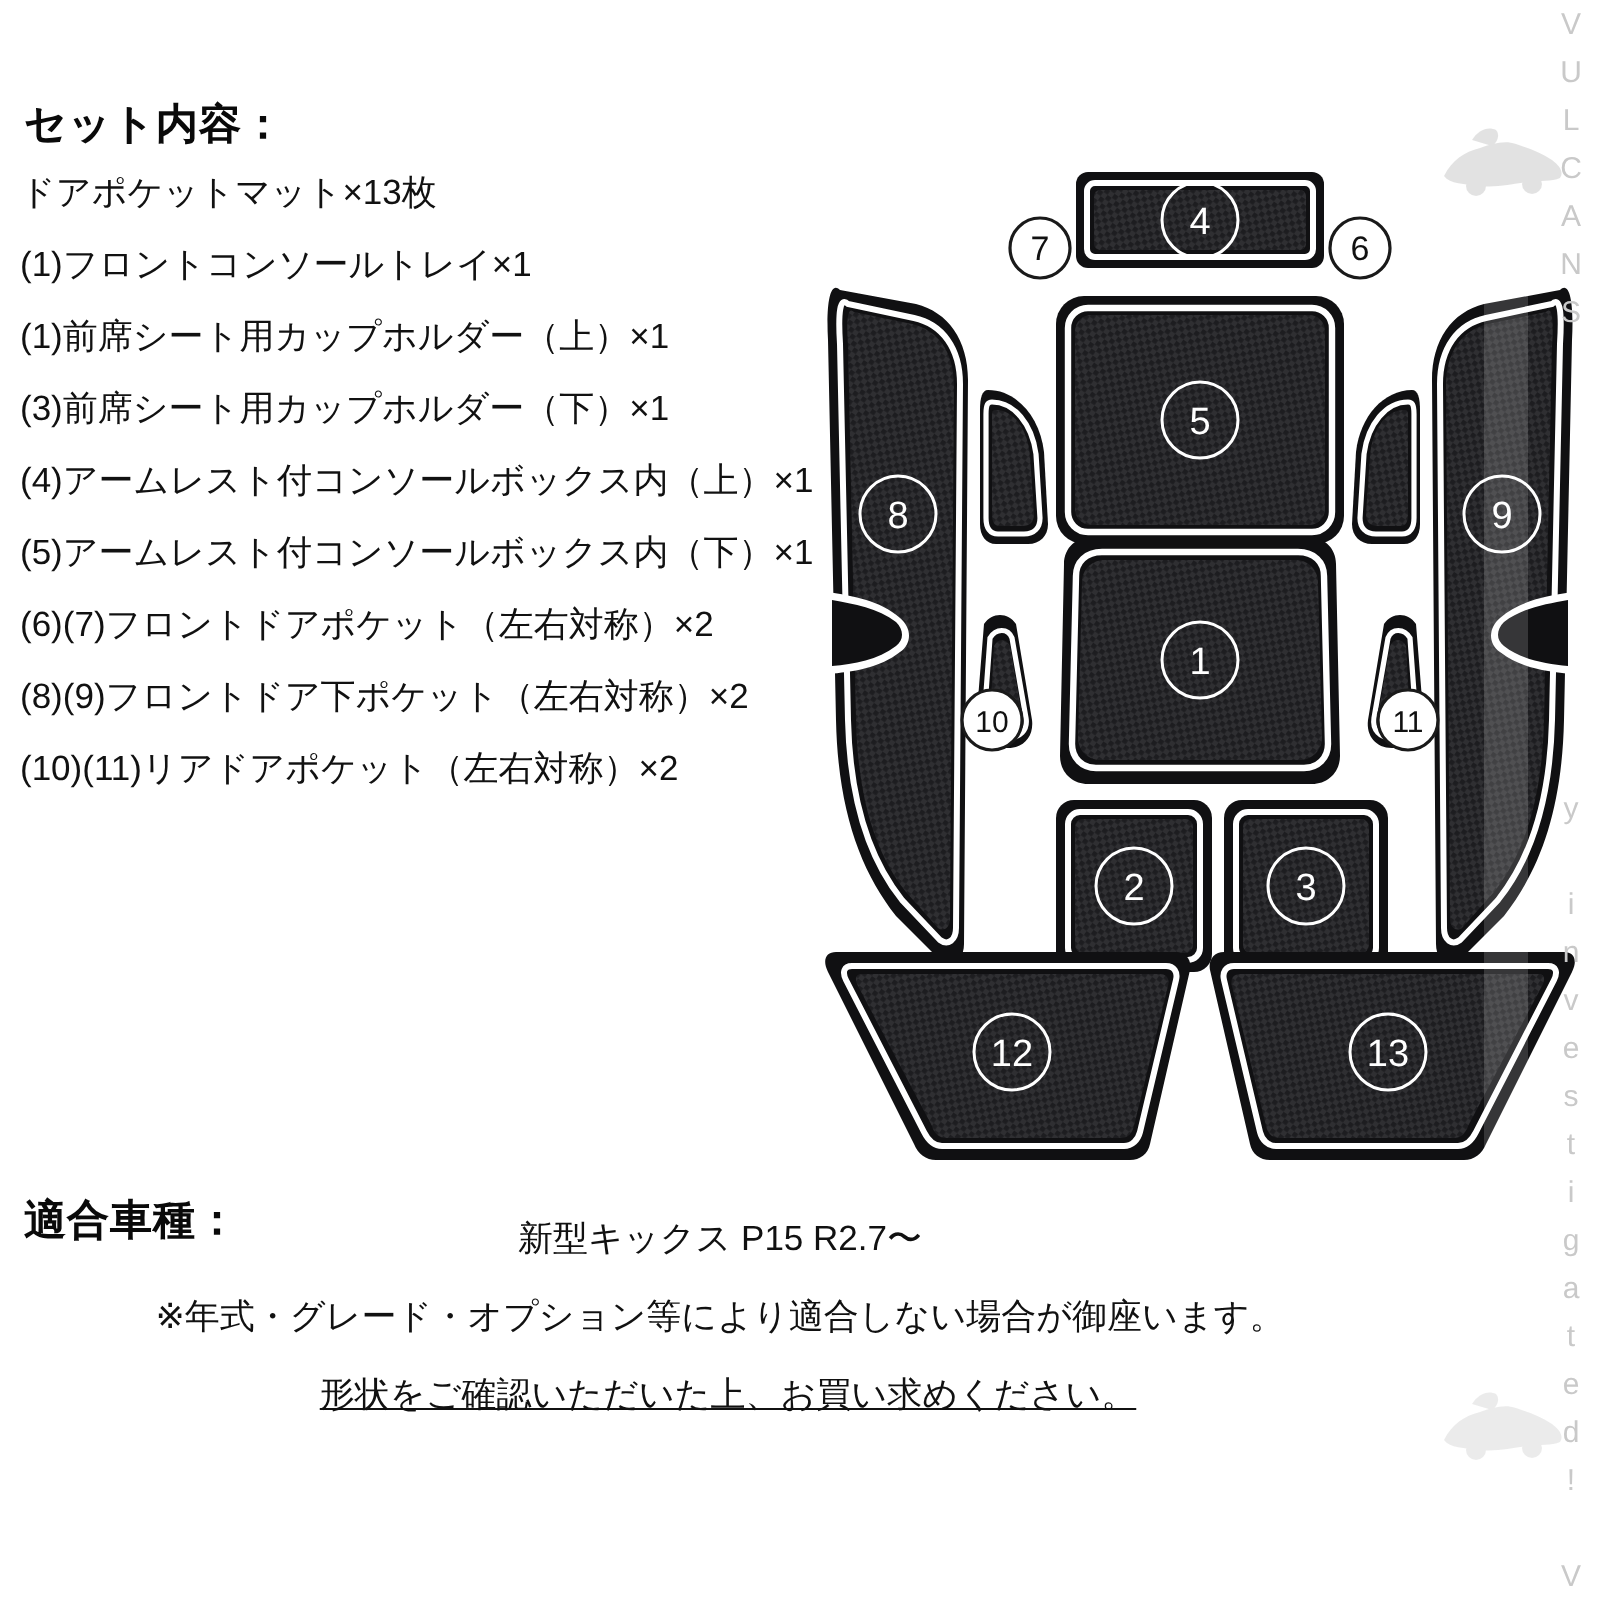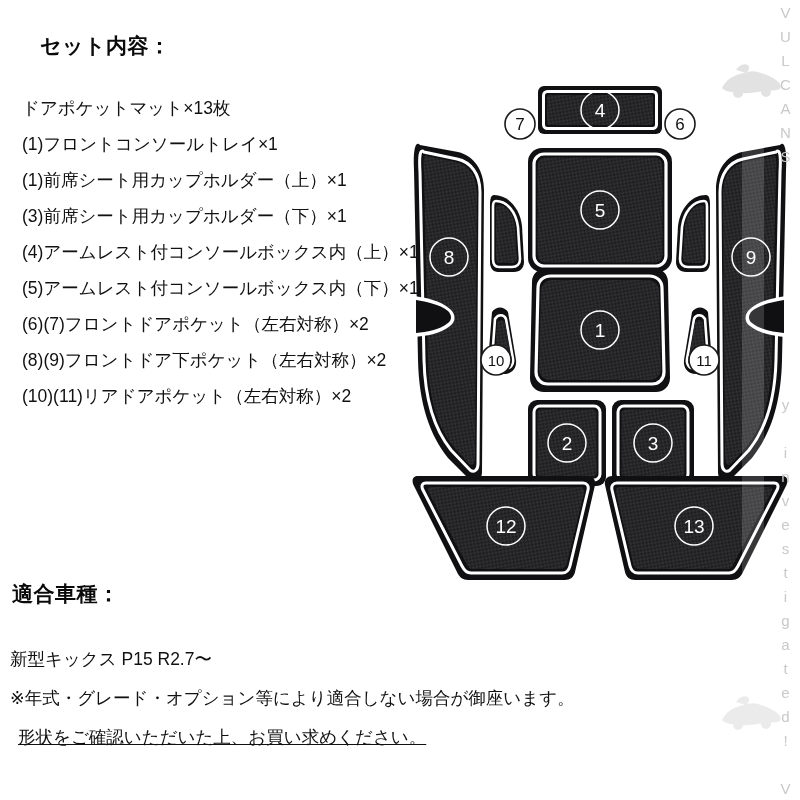--- a/index.html
+++ b/index.html
@@ -15,45 +15,46 @@
 
   
   .section-title{
     position:absolute;
     font-weight:bold;
     font-size:21px;
     letter-spacing:0.5px;
     color:#0a0a0a;
     white-space:nowrap;
   }
-  #setTitle{left:12px;top:32px;margin-left:28px;}
-  #fitTitle{left:12px;top:580px;}
+  #setTitle{left:12px;top:48px;}
+  #fitTitle{left:12px;top:596px;}
 
   .spec-list{
     position:absolute;
     left:10px;top:78px;
     width:430px;
-    margin:12px;padding:0;
+    margin:0;padding:0;
     list-style:none;
   }
   .spec-list li{
     font-size:17.5px;
     line-height:36px;
     height:36px;
     white-space:nowrap;
     color:#111;
     letter-spacing:0px;
   }
 
   .fit-list{
     position:absolute;
-    left:10px;top:640px;
+    left:10px;top:600px;
     width:700px;
     margin:0;padding:0;
     list-style:none;
+    text-align:center;
   }
   .fit-list li{
     font-size:17.5px;
     line-height:39px;
     height:39px;
     white-space:nowrap;
     color:#111;
   }
   .fit-list li.indent{padding-left:8px;text-decoration:underline;}
 

